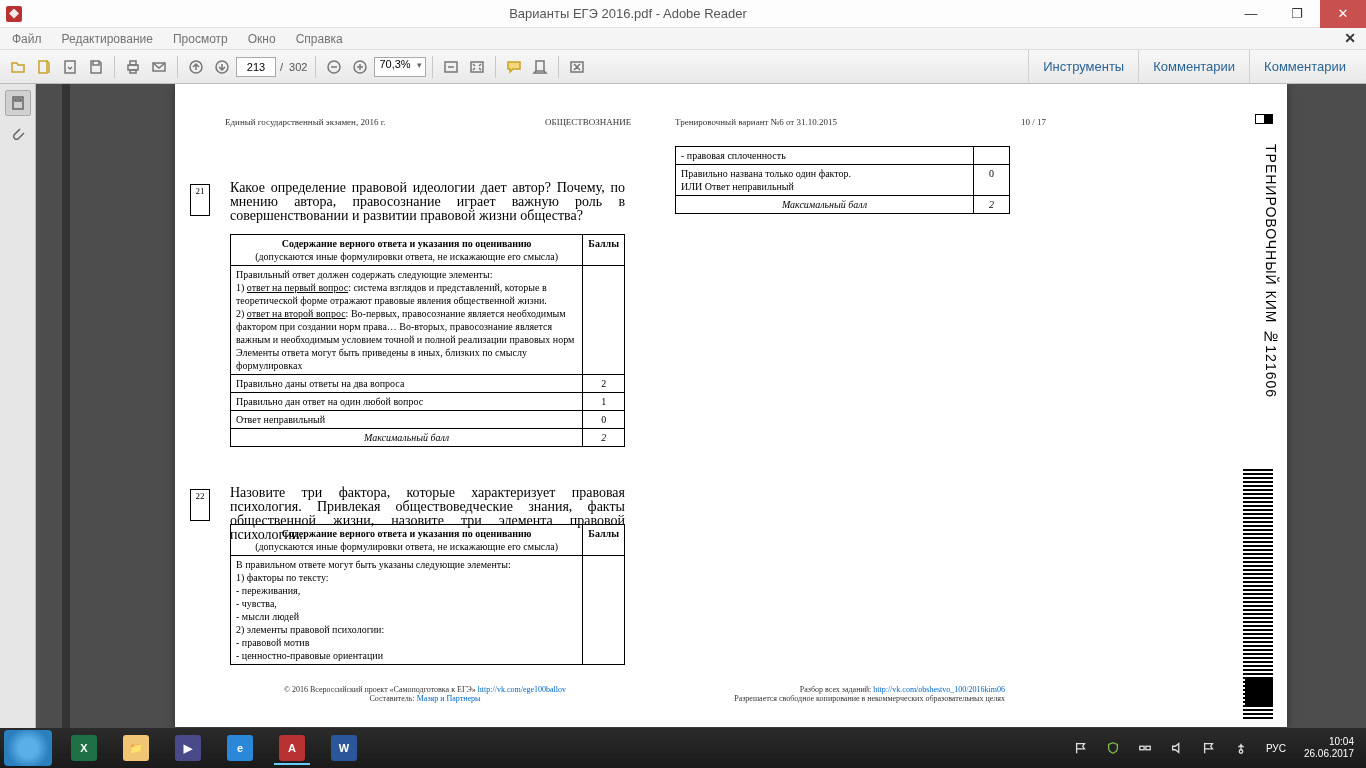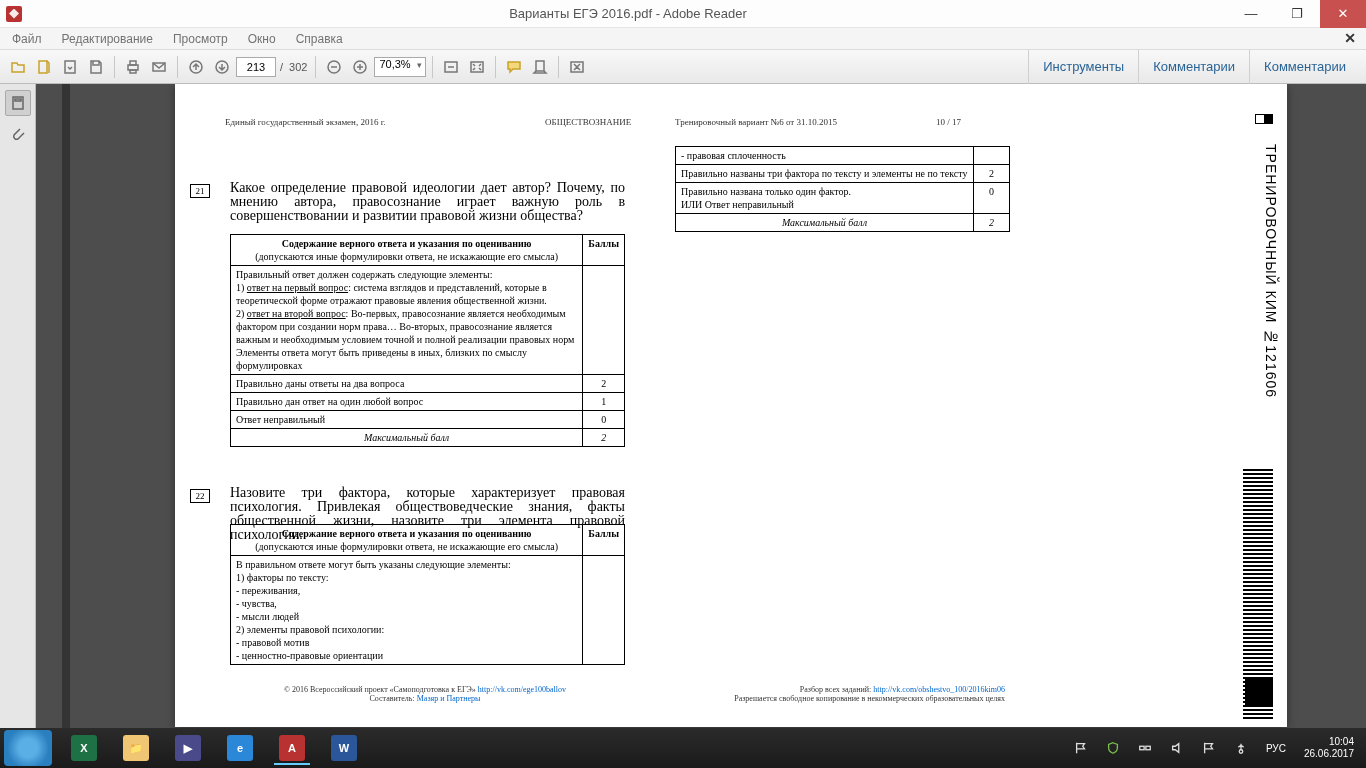--- a/index.html
+++ b/index.html
@@ -39,22 +39,22 @@
 .sidebar .sbtn.active{ background:#d0d0d0; border-color:#aaa;}
 .sidebar svg{width:16px;height:16px;stroke:#666;fill:none;stroke-width:1.5;}
 .sidebar-gap{width:8px; background:#343434;}
 
 .doc-viewport { flex:1; display:flex; justify-content:center; align-items:flex-start; overflow:hidden;}
 .page { width:1112px; height:643px; background:#fff; box-shadow:0 2px 8px rgba(0,0,0,.4); position:relative; font-family:"Times New Roman",serif; color:#000;}
 .page .hdr { position:absolute; top:33px; font-size:9px; color:#333;}
 .page .hdr.left{ left:50px;}
 .page .hdr.center{ left:370px;}
 .page .hdr.right{ left:500px;}
-.page .hdr.pageno{ left:761px;}
-.qnum { position:absolute; left:15px; width:20px; height:14px; border:1px solid #000; font-size:9px; text-align:center; line-height:13px;}
+.page .hdr.pageno{ left:846px;}
+.qnum { position:absolute; left:15px; width:20px; height:32px; border:1px solid #000; font-size:9px; text-align:center; line-height:13px;}
 .qtext { position:absolute; left:55px; width:395px; font-size:14px; line-height:14px; text-align:justify;}
 .tbl { position:absolute; border-collapse:collapse; font-size:10px; }
 .tbl td { border:1px solid #000; padding:2px 5px; vertical-align:top; line-height:13px;}
 .tbl td.b{ text-align:center; width:36px;}
 .tbl .hdr-row td { text-align:center; font-weight:bold; }
 .tbl .maxrow td{ text-align:center; font-style:italic;}
 .tbl .maxrow td.b{ text-align:center;}
 u{text-decoration:underline;}
 .sidetext { position:absolute; right:8px; top:60px; writing-mode:vertical-rl; font-size:14px; letter-spacing:1px; font-family:Arial,sans-serif;}
 .barcode { position:absolute; right:14px; top:385px; width:30px; height:250px; background:repeating-linear-gradient(#000 0,#000 2px,#fff 2px,#fff 4px);}
@@ -276,24 +276,20 @@
       </tbody>
         </table>
 
       <table class="tbl" style="left:500px; top:62px; width:335px">
         <tbody>
             <tr>
               <td>- правовая сплоченность</td>
               <td class="b"></td>
             </tr>
         <tr>
-              <td>Правильно названы три фактора по тексту и элементы не по тексту</td>
-              <td class="b">2</td>
-            </tr>
-        <tr>
               <td>Правильно названа только один фактор.<br>ИЛИ Ответ неправильный</td>
               <td class="b">0</td>
             </tr>
         <tr class="maxrow">
               <td>Максимальный балл</td>
               <td class="b">2</td>
             </tr>
       </tbody>
         </table>
 

